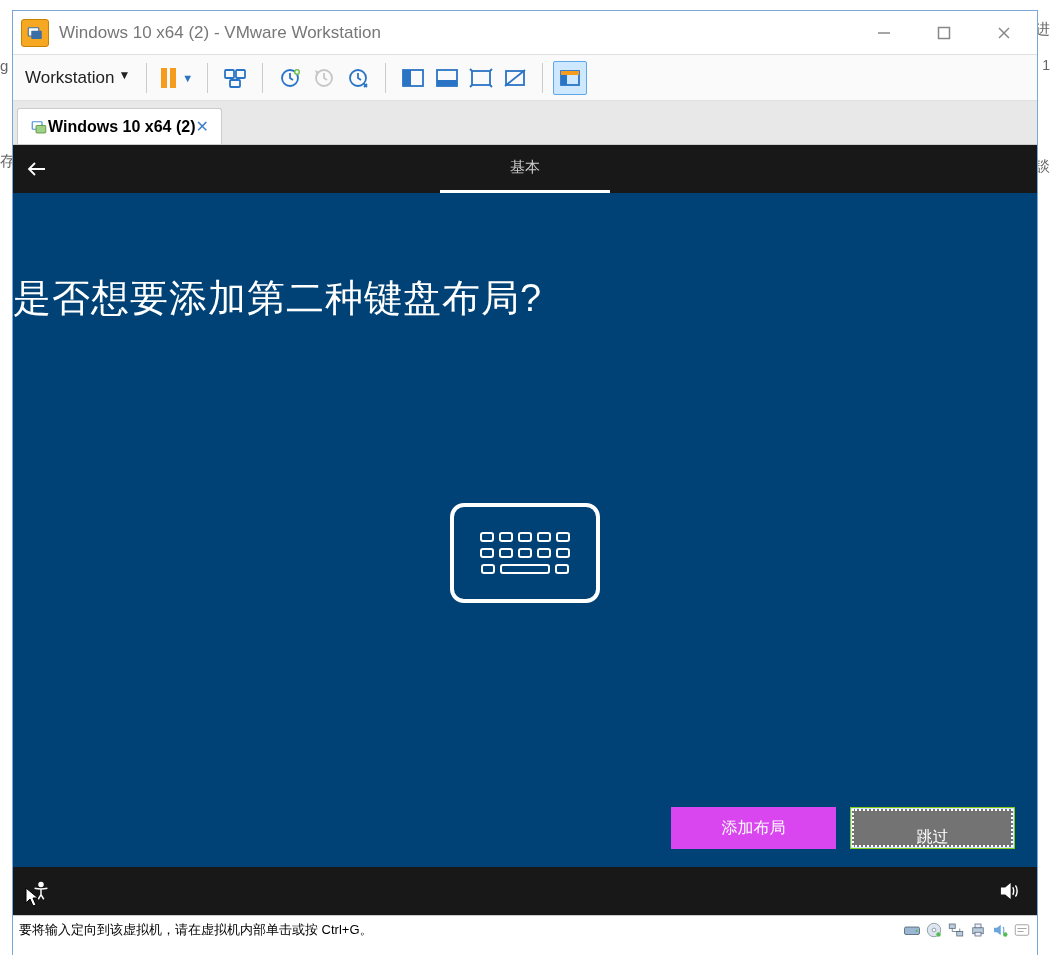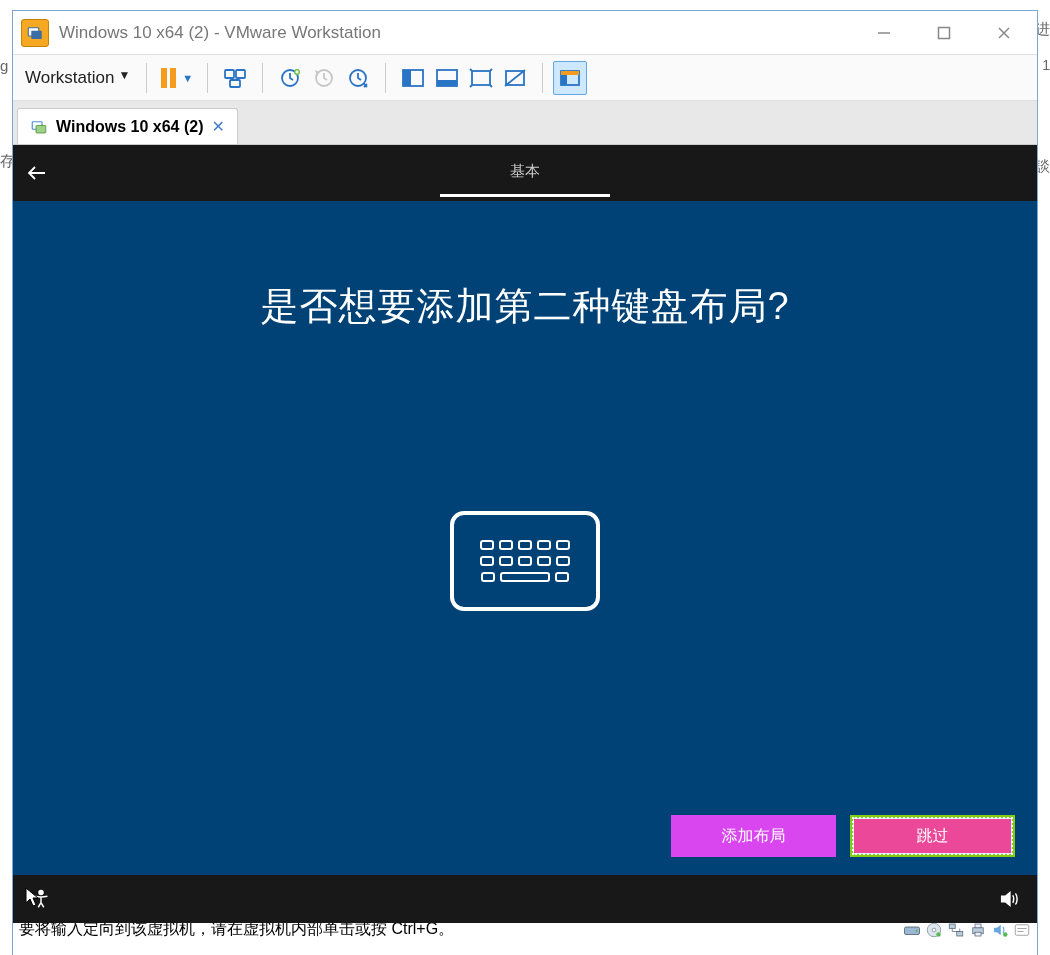--- a/index.html
+++ b/index.html
@@ -22,53 +22,53 @@
 .toolbar .tbtn { width: 34px; height: 34px; display: flex; align-items: center; justify-content: center; cursor: pointer; color: #2a74c5; border-radius:2px; }
 .toolbar .tbtn.highlight { background:#cde8ff; border:1px solid #5ea8e8; }
 .toolbar .tbtn svg { width: 24px; height: 24px; }
 .toolbar .pause { display:flex; align-items:center; gap:6px; padding:2px 4px; }
 .toolbar .pause .bars { display:flex; gap:3px; }
 .toolbar .pause .bars span { width:6px; height:20px; background:#f59b1d; display:block; }
 .toolbar .pause .drop { color:#2a74c5; font-size:11px; }
 
 
 .tabbar { height: 44px; background: #e8e8e8; display: flex; align-items: flex-end; padding: 0 4px; border-bottom: 1px solid #ccc; }
-.tab { background: #fff; border: 1px solid #ccc; border-bottom: none; border-radius: 3px 3px 0 0; padding: 8px 12px; display: flex; align-items: center; gap: 8px; font-size: 16px; font-weight: bold; }
+.tab { background: #fff; border: 1px solid #ccc; border-bottom: none; border-radius: 3px 3px 0 0; padding: 8px 12px; display: flex; align-items: center; font-size: 16px; font-weight: bold; }
 .tab .tab-icon { width:18px; height:18px; }
 .tab .close-x { color: #447fc9; font-weight: normal; cursor: pointer; }
 
 
 .guest { position: relative; height: 770px; background: #000; }
 
 
-.oobe-top { height: 56px; background: #181818; display: flex; align-items: center; position: relative; }
+.oobe-top { height: 48px; background: #181818; display: flex; align-items: center; position: relative; }
 .oobe-back { width: 48px; height: 48px; display: flex; align-items: center; justify-content: center; color: #fff; cursor:pointer; }
 .oobe-back svg { width: 24px; height: 24px; }
 .oobe-tabs { position:absolute; left:50%; transform:translateX(-50%); display:flex; }
 .oobe-tab { padding: 0 70px; height: 48px; display: flex; align-items: center; color: #ccc; font-size: 15px; border-bottom: 3px solid #fff; }
 
 
 .oobe-body { background: #004275; height: 674px; position: relative; color: #fff; }
-.oobe-body .heading { text-align: center; padding-top: 80px; font-size: 38px; font-weight: 300; letter-spacing: 1px; }
+.oobe-body .heading { text-align: left; padding-top: 80px; font-size: 38px; font-weight: 300; letter-spacing: 1px; }
 .oobe-body .kbd-illust { position: absolute; top: 310px; left: 50%; transform: translateX(-50%); width: 150px; height: 100px; border: 4px solid #fff; border-radius: 14px; display:flex; flex-direction:column; align-items:center; justify-content:center; gap:6px; padding:10px; }
 .kbd-illust .krow { display:flex; gap:5px; justify-content:center; }
 .kbd-illust .key { width:14px; height:10px; border:2.5px solid #fff; border-radius:3px; }
 .kbd-illust .key.space { width:50px; }
 .oobe-buttons { position: absolute; bottom: 18px; right: 22px; display: flex; gap: 14px; }
 .oobe-btn { width: 165px; height: 42px; display: flex; align-items: center; justify-content: center; font-size: 16px; cursor: pointer; color:#fff; }
 .oobe-btn.secondary { background: #d946ef; }
-.oobe-btn.primary { background: #ec4899; outline: 2px dotted #fff; outline-offset: -4px; border: 3px solid #84cc16; box-shadow: 0 0 0 1px #cfe8ff inset; }
+.oobe-btn.primary { background: #737373; outline: 2px dotted #fff; outline-offset: -4px; border: 1px solid #84cc16; box-shadow: 0 0 0 1px #cfe8ff inset; align-items: flex-end; }
 
 
 .oobe-bottom { height: 48px; background: #181818; display: flex; align-items: center; justify-content: space-between; padding: 0 14px; }
 .oobe-bottom .ease, .oobe-bottom .vol { width: 28px; height: 28px; display:flex; align-items:center; justify-content:center; color:#fff; cursor:pointer; }
 .oobe-bottom svg { width: 22px; height: 22px; }
 
 
-.statusbar { height: 28px; border-top: 1px solid #ccc; display:flex; align-items:center; font-size:16px; padding: 0 6px; justify-content: space-between; background:#fff; }
+.statusbar { height: 28px; border-top: 1px solid #ccc; display:flex; align-items:center; font-size:13px; padding: 0 6px; justify-content: space-between; background:#fff; }
 .statusbar .tray { display:flex; gap:4px; align-items:center; }
 .statusbar .tray .ticon { width:18px; height:18px; }
 
 
 .cursor { position:absolute; left:12px; top:742px; width:14px; height:20px; z-index: 50; pointer-events:none; }
 
 
 .edge-left { position:absolute; left:0; top:152px; font-size:15px; color:#666; }
 .edge-left2 { position:absolute; left:0; top:57px; font-size:15px; color:#666; }
 .edge-right { position:absolute; right:0; top:20px; font-size:15px; color:#666; }

